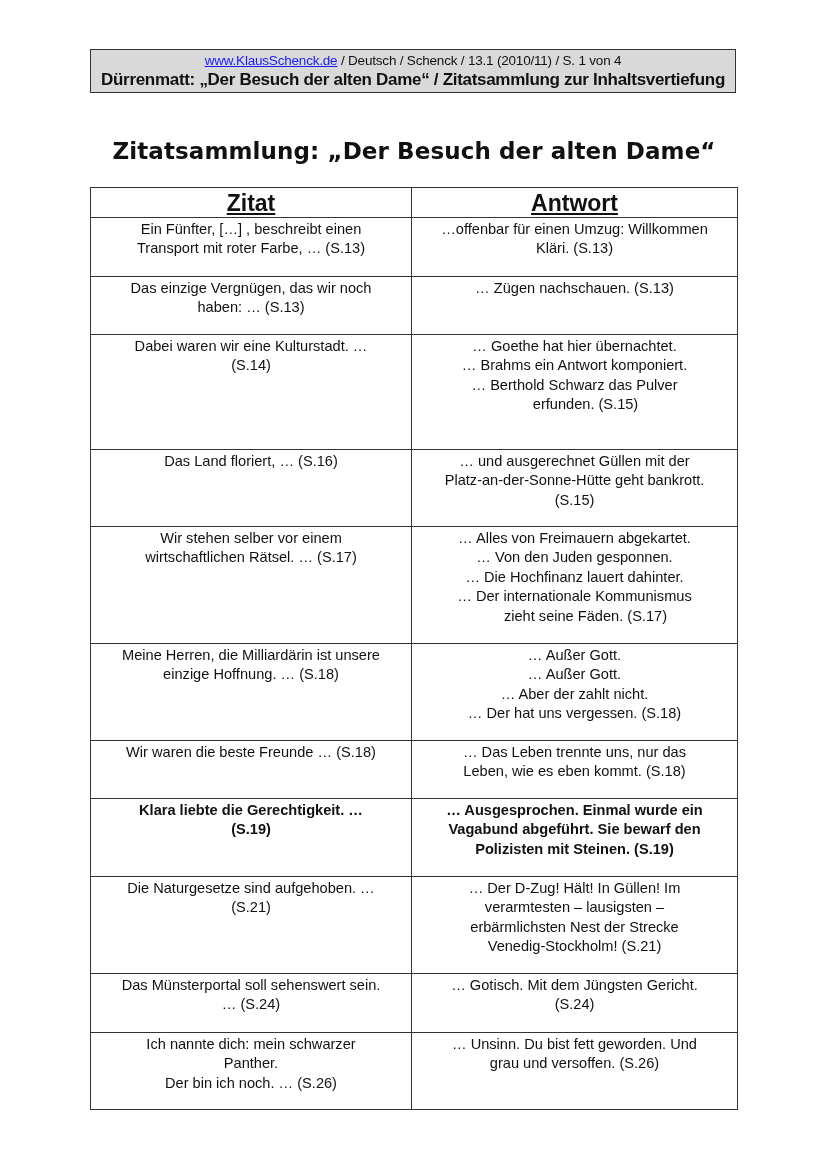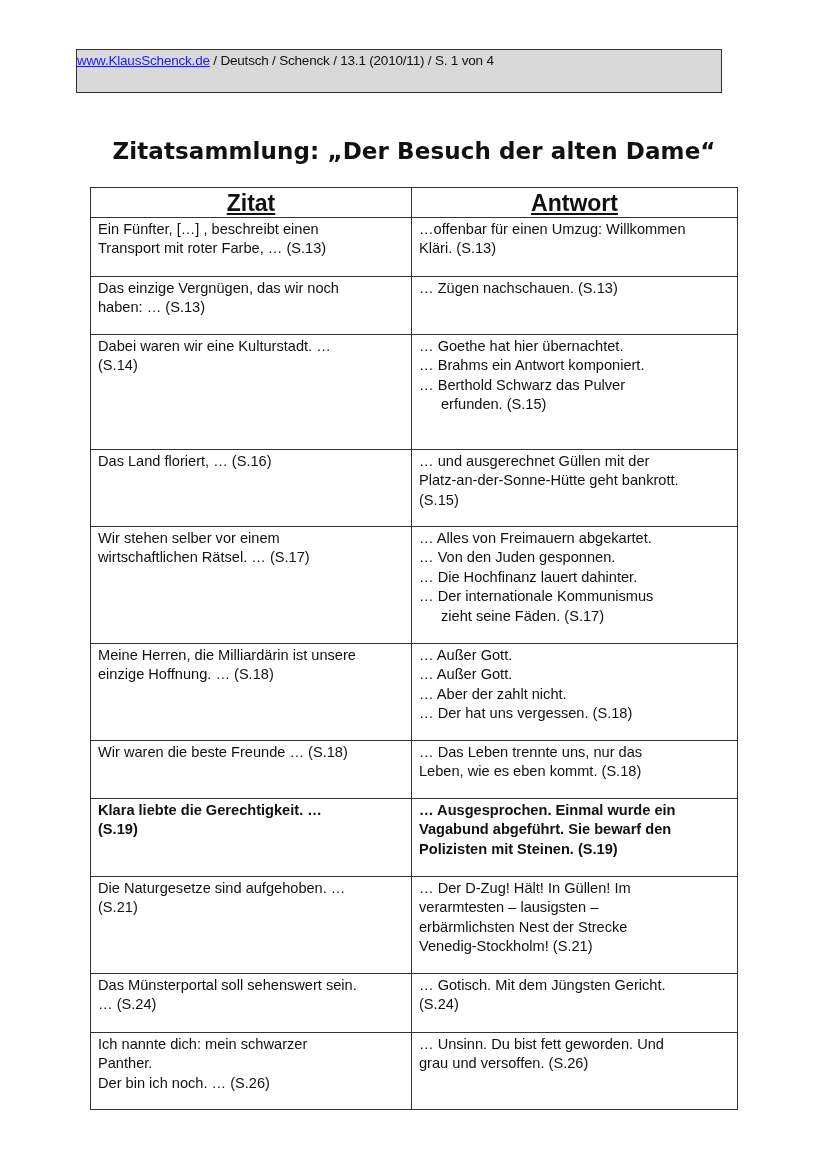--- a/index.html
+++ b/index.html
@@ -1,20 +1,21 @@
 <!DOCTYPE html>
 <html><head>
   <meta charset="utf-8">
   <style>
     html, body { margin: 0; padding: 0; background: #ffffff; }
     body { width: 828px; height: 1171px; position: relative; overflow: hidden;
            font-family: "Liberation Sans", sans-serif; color: #111; }
     .header-box {
-      position: absolute; left: 76px; top: 49px; width: 646px; height: 44px;
+      position: absolute; left: 90px; top: 49px; width: 646px; height: 44px;
       background: #d9d9d9; border: 1.5px solid #333; box-sizing: border-box;
+      text-align: center;
     }
     .header-line1 { font-size: 13.5px; margin-top: 3px; line-height: 16px; letter-spacing: -0.2px; }
     .header-line1 a { color: #1a1aff; text-decoration: underline; }
     .header-line2 { font-size: 17px; font-weight: bold; line-height: 20px; margin-top: 1px; letter-spacing: -0.3px; }
     .doc-title {
       position: absolute; left: 0; width: 828px; top: 138px; text-align: center;
       font-family: "DejaVu Sans", sans-serif; font-weight: bold; font-size: 23px;
       letter-spacing: 0.1px;
     }
     table.quotes {
@@ -26,28 +27,29 @@
       font-size: 14.6px; line-height: 19.4px; padding: 2px 7px;
     }
     table.quotes th {
       font-size: 23px; font-weight: bold; text-align: center; line-height: 26px;
       padding: 2px 4px 1px;
       text-decoration: underline;
     }
     table.quotes col.c1 { width: 321px; }
     table.quotes col.c2 { width: 326px; }
     td.bold { font-weight: bold; }
-    .line { display: block; }
+    .line { display: block; text-align: center; }
     .line.indent { padding-left: 22px; }
   </style>
 </head>
 <body>
 
 <div class="header-box">
   <div class="header-line1"><a href="#">www.KlausSchenck.de</a><span> / Deutsch / Schenck / 13.1 (2010/11) / S. 1 von 4</span></div>
+  <div class="header-line2">Dürrenmatt: „Der Besuch der alten Dame“ / Zitatsammlung zur Inhaltsvertiefung</div>
 </div>
 
 <div class="doc-title">Zitatsammlung: „Der Besuch der alten Dame“</div>
 
 <table class="quotes">
   <colgroup>
       <col class="c1">
       <col class="c2">
     </colgroup>
   <thead>

